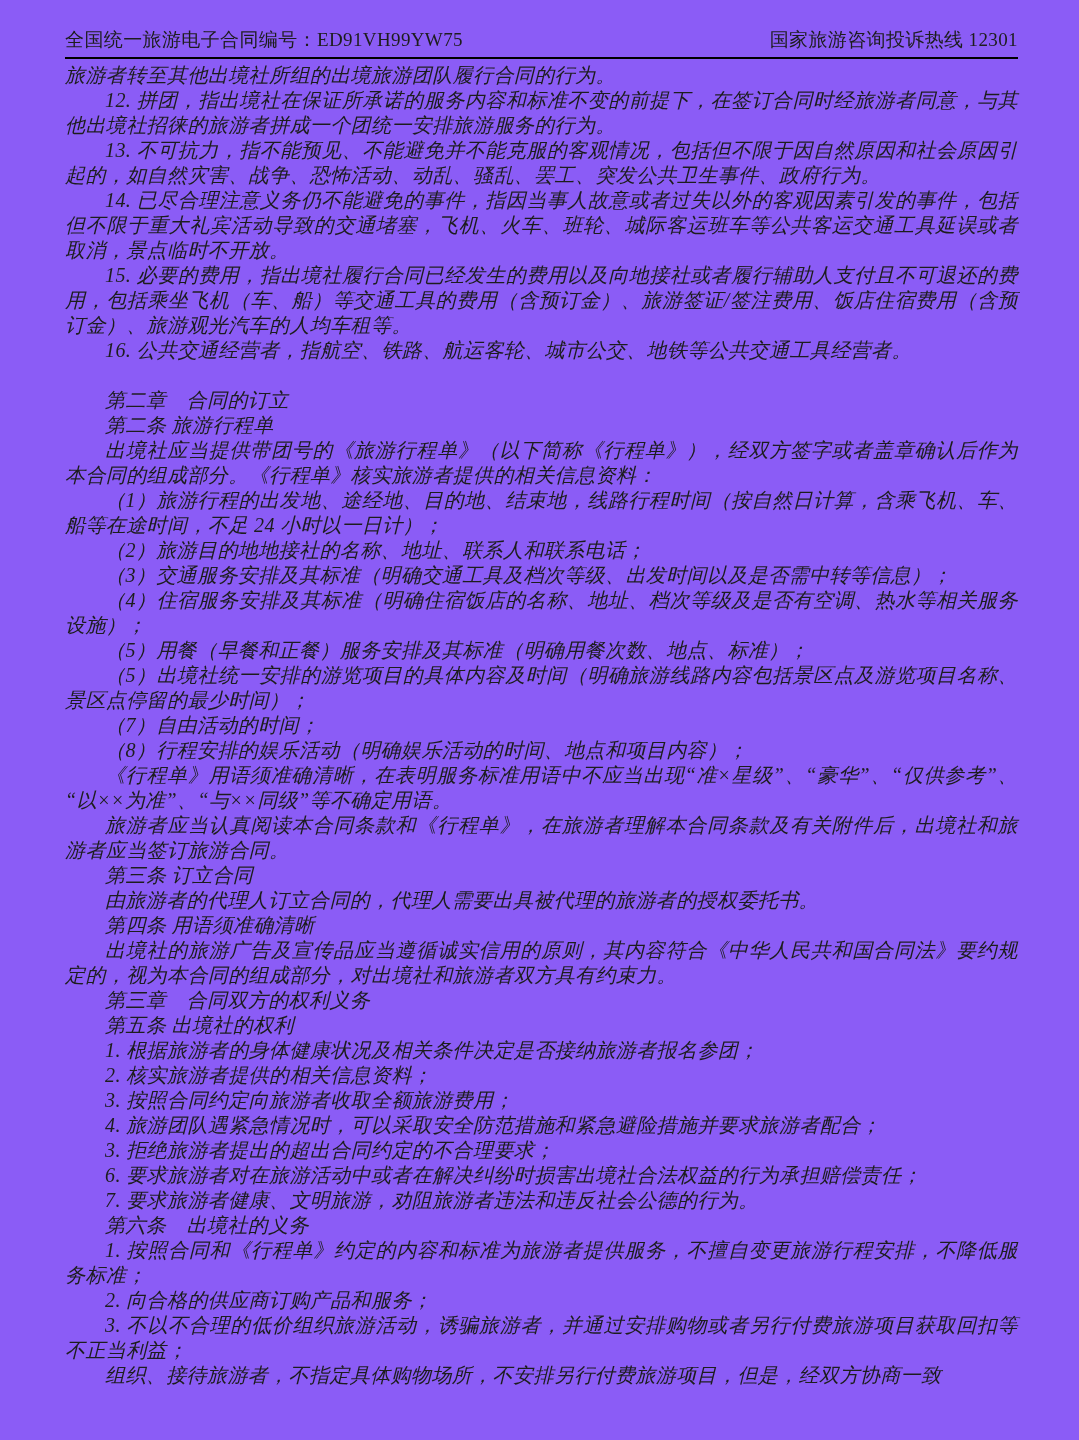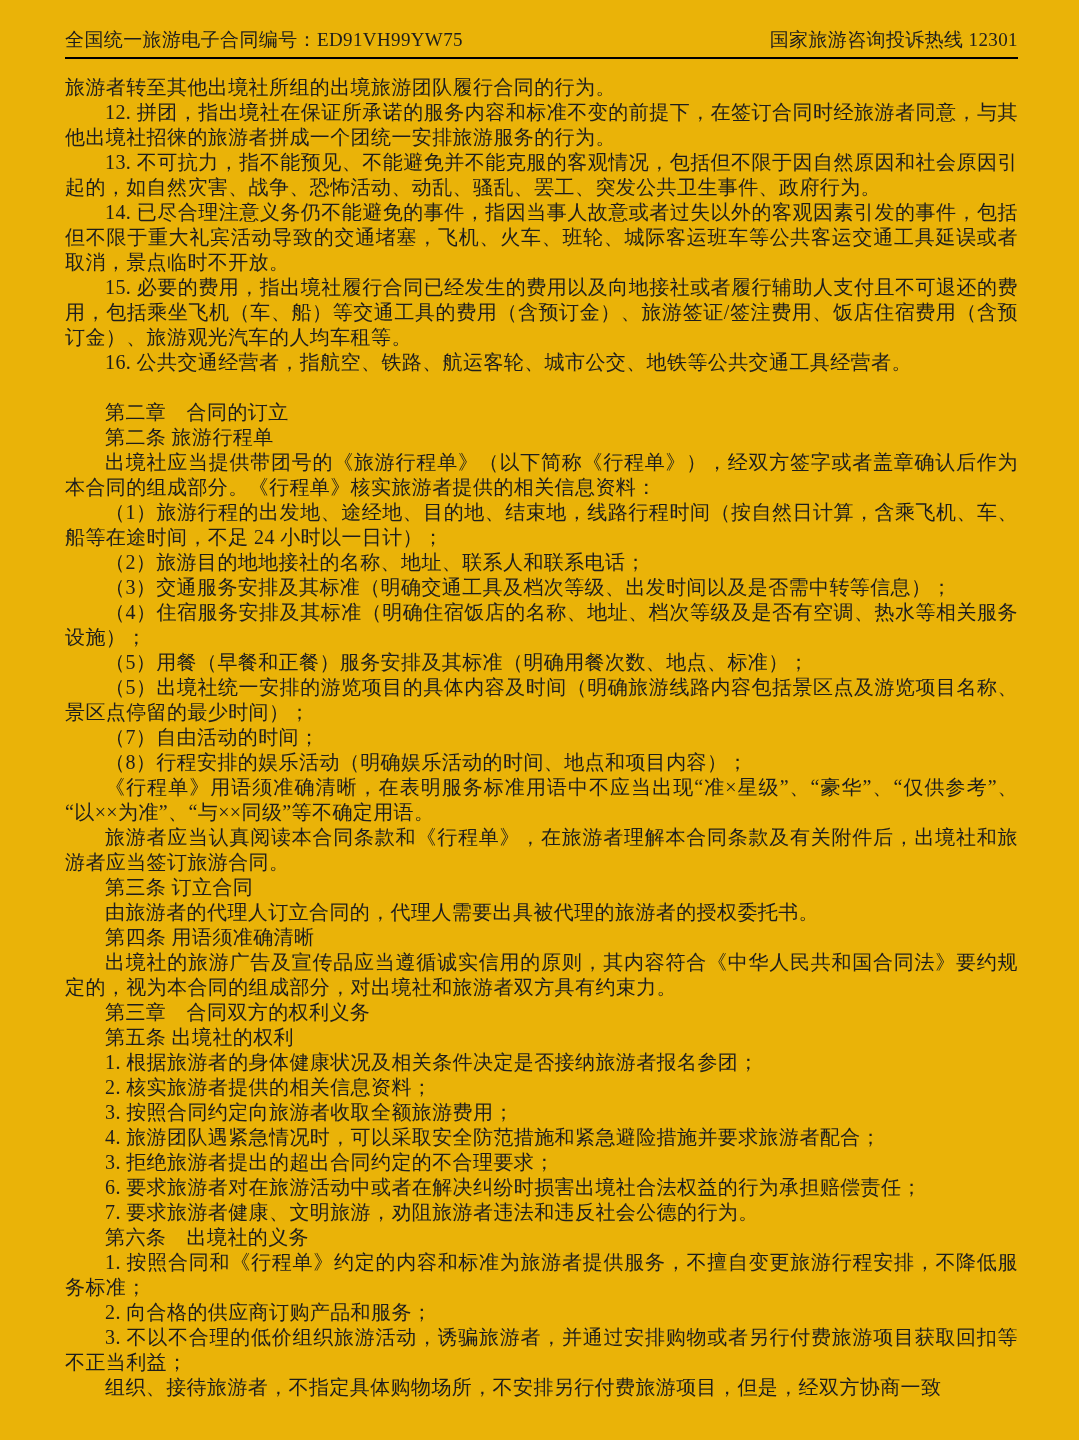--- a/index.html
+++ b/index.html
@@ -20,34 +20,35 @@
     justify-content: space-between;
     align-items: flex-end;
     font-size: 19px;
     line-height: 24px;
     padding-bottom: 5px;
     border-bottom: 2px solid #000000;
     letter-spacing: 0.02em;
   }
   .hdr .left, .hdr .right { white-space: nowrap; }
   main {
-    padding-top: 16px;
+    padding-top: 4px;
     font-size: 20px;
     line-height: 25px;
     text-align: justify;
     letter-spacing: 0.02em;
+    font-style: italic;
   }
   .para { text-indent: 2em; }
   .para.flush { text-indent: 0; }
   .para.spacer { height: 25px; }
 </style>
 </head>
 <body>
 
-<div class="page" style="color: rgb(29, 29, 29); background: #eab308;">
+<div class="page" style="color: rgb(29, 29, 29); background: #8b5cf6;">
   <header class="hdr" style="border-bottom-color: rgb(0, 0, 0);">
     <span class="left"><span>全国统一旅游电子合同编号：</span><span>ED91VH99YW75</span></span>
     <span class="right">国家旅游咨询投诉热线 12301</span>
   </header>
   <main>
       <p class="para flush">旅游者转至其他出境社所组的出境旅游团队履行合同的行为。</p>
       <p class="para">12. 拼团，指出境社在保证所承诺的服务内容和标准不变的前提下，在签订合同时经旅游者同意，与其他出境社招徕的旅游者拼成一个团统一安排旅游服务的行为。</p>
       <p class="para">13. 不可抗力，指不能预见、不能避免并不能克服的客观情况，包括但不限于因自然原因和社会原因引起的，如自然灾害、战争、恐怖活动、动乱、骚乱、罢工、突发公共卫生事件、政府行为。</p>
       <p class="para">14. 已尽合理注意义务仍不能避免的事件，指因当事人故意或者过失以外的客观因素引发的事件，包括但不限于重大礼宾活动导致的交通堵塞，飞机、火车、班轮、城际客运班车等公共客运交通工具延误或者取消，景点临时不开放。</p>
       <p class="para">15. 必要的费用，指出境社履行合同已经发生的费用以及向地接社或者履行辅助人支付且不可退还的费用，包括乘坐飞机（车、船）等交通工具的费用（含预订金）、旅游签证/签注费用、饭店住宿费用（含预订金）、旅游观光汽车的人均车租等。</p>

